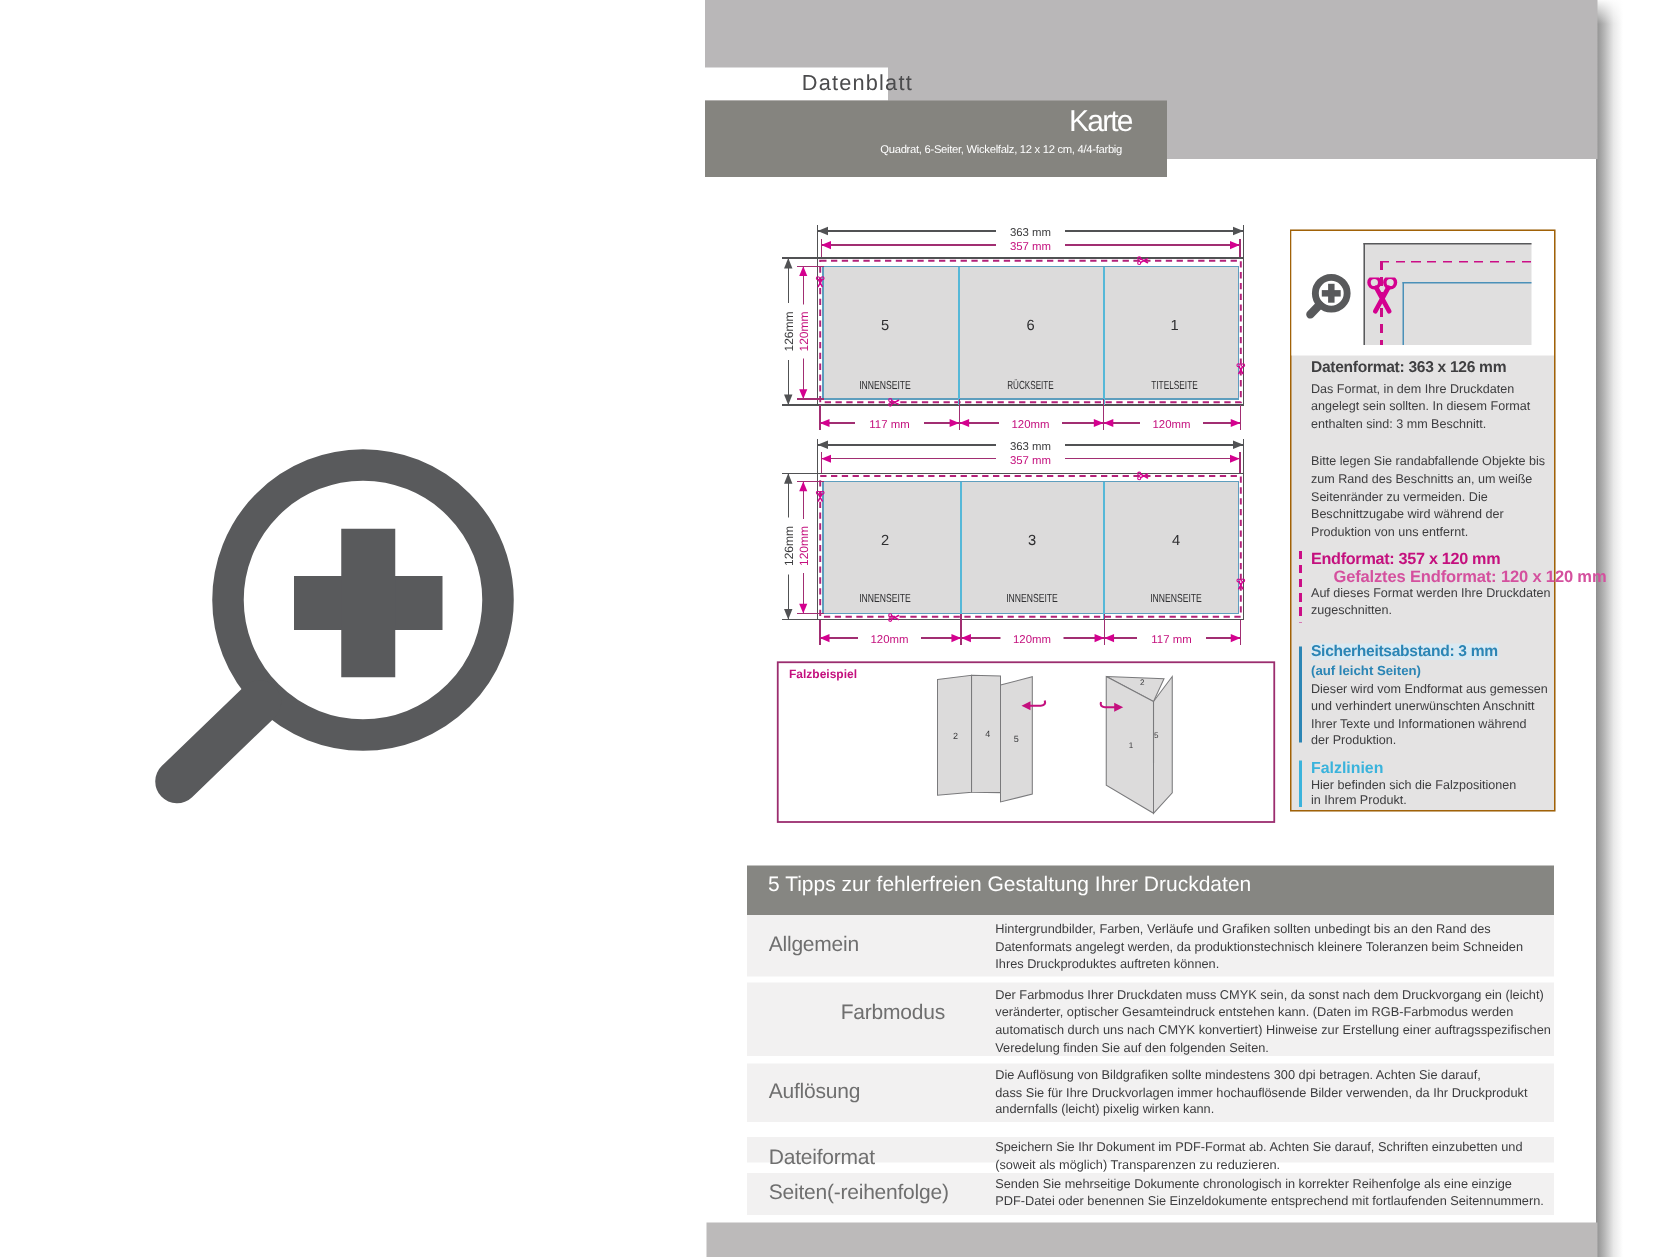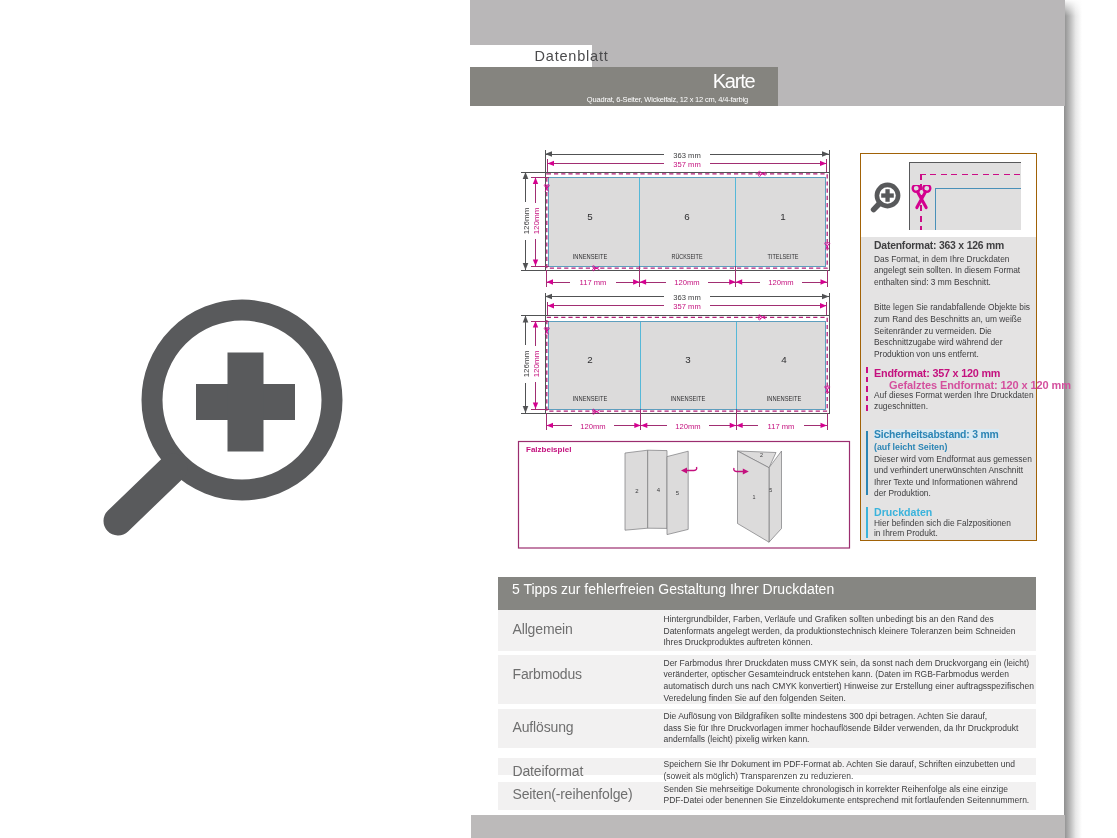--- a/index.html
+++ b/index.html
@@ -35,21 +35,21 @@
      background:linear-gradient(90deg,#8e8e8e 0%,#b5b5b5 30%,#e8e8e8 65%,#ffffff 100%);"></div>
   <div class="abs" style="left:594px;top:0;width:18px;height:16px;
      background:linear-gradient(180deg,rgba(255,255,255,0.95) 0%,rgba(255,255,255,0) 100%);"></div>
 
   <div class="abs" style="left:0;top:0;width:595px;height:106px;background:#b9b7b8;"></div>
 
   <div class="abs" style="left:0;top:45px;width:122px;height:22px;background:#ffffff;">
     <span class="abs" style="left:24.5px;top:3px;font-size:14.5px;letter-spacing:0.8px;color:#4b4b4d;margin-left:40px;">Datenblatt</span>
   </div>
 
-  <div class="abs" style="left:0;top:67px;width:308px;height:39px;background:#85847f;color:#fff;">
+  <div class="abs" style="left:0;top:67px;width:308px;height:51px;background:#85847f;color:#fff;">
     <span class="abs" style="right:23.5px;top:2.5px;font-size:20px;letter-spacing:-1.2px;">Karte</span>
     <span class="abs" style="right:30px;top:27.5px;font-size:7.5px;letter-spacing:-0.2px;">Quadrat, 6-Seiter, Wickelfalz, 12 x 12 cm, 4/4-farbig</span>
   </div>
 
   <svg class="abs" style="left:45px;top:145px;" width="340" height="410" viewBox="515 145 340 410">
     <defs>
 
       <g id="sc" fill="none" stroke="#d4008f">
         <circle cx="-3.4" cy="-5.6" r="2.3" stroke-width="1.6"></circle>
         <circle cx="3.4" cy="-5.6" r="2.3" stroke-width="1.6"></circle>
@@ -334,36 +334,36 @@
     <div class="abs" style="left:5px;top:277px;width:2px;height:64px;background:#2b85b5;"></div>
 
     <div class="abs phead" style="left:13px;top:275px;color:#2b85b5;font-size:10.4px;letter-spacing:-0.2px;background:#d9e9f2;">Sicherheitsabstand: 3 mm</div>
 
     <div class="abs phead" style="left:13px;top:288px;color:#2b85b5;font-size:8.8px;">(auf leicht Seiten)</div>
 
     <div class="abs pbody" style="left:13px;top:299.5px;line-height:11.5px;">Dieser wird vom Endformat aus gemessen<br>und verhindert unerwünschten Anschnitt<br>Ihrer Texte und Informationen während<br>der Produktion.</div>
 
     <div class="abs" style="left:5px;top:353px;width:2px;height:31px;background:#3ab3dc;"></div>
 
-    <div class="abs phead" style="left:13px;top:352px;color:#3ab3dc;font-size:10.6px;">Druckdaten</div>
+    <div class="abs phead" style="left:13px;top:352px;color:#3ab3dc;font-size:10.6px;">Falzlinien</div>
 
     <div class="abs pbody" style="left:13px;top:363.5px;line-height:10.7px;">Hier befinden sich die Falzpositionen<br>in Ihrem Produkt.</div>
   </div>
 
   <div class="abs" style="left:28px;top:577px;width:538px;height:40px;background:#868682;">
     <span class="abs" style="left:14px;top:4px;font-size:14px;color:#fff;">5 Tipps zur fehlerfreien Gestaltung Ihrer Druckdaten</span>
   </div>
 
   <div class="trow" style="top:610px;height:40.5px;">
     <div class="tlabel" style="top:11px;">Allgemein</div>
     <div class="tbody" style="top:4px;">Hintergrundbilder, Farben, Verläufe und Grafiken sollten unbedingt bis an den Rand des<br>Datenformats angelegt werden, da produktionstechnisch kleinere Toleranzen beim Schneiden<br>Ihres Druckproduktes auftreten können.</div>
   </div>
 
   <div class="trow" style="top:654.5px;height:49.5px;">
-    <div class="tlabel" style="top:11px;">Farbmodus</div>
+    <div class="tlabel" style="top:11px;margin-left:48px;">Farbmodus</div>
     <div class="tbody" style="top:3px;">Der Farbmodus Ihrer Druckdaten muss CMYK sein, da sonst nach dem Druckvorgang ein (leicht)<br>veränderter, optischer Gesamteindruck entstehen kann. (Daten im RGB-Farbmodus werden<br>automatisch durch uns nach CMYK konvertiert) Hinweise zur Erstellung einer auftragsspezifischen<br>Veredelung finden Sie auf den folgenden Seiten.</div>
   </div>
 
   <div class="trow" style="top:708.5px;height:39px;">
     <div class="tlabel" style="top:10px;">Auflösung</div>
     <div class="tbody" style="top:2.5px;">Die Auflösung von Bildgrafiken sollte mindestens 300 dpi betragen. Achten Sie darauf,<br>dass Sie für Ihre Druckvorlagen immer hochauflösende Bilder verwenden, da Ihr Druckprodukt<br>andernfalls (leicht) pixelig wirken kann.</div>
   </div>
 
   <div class="trow" style="top:758px;height:17px;">
     <div class="tlabel" style="top:4.5px;">Dateiformat</div>

